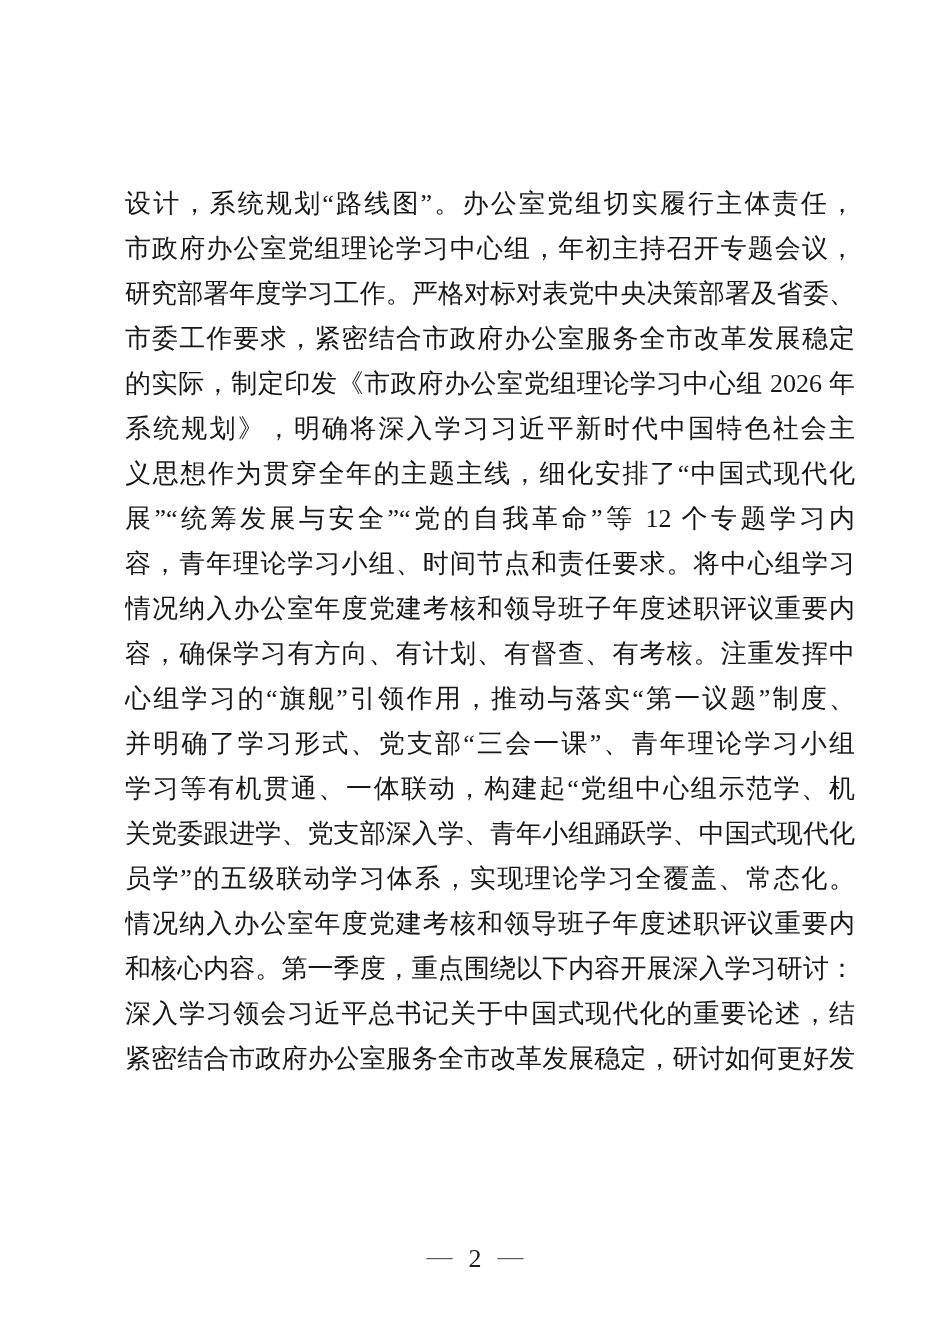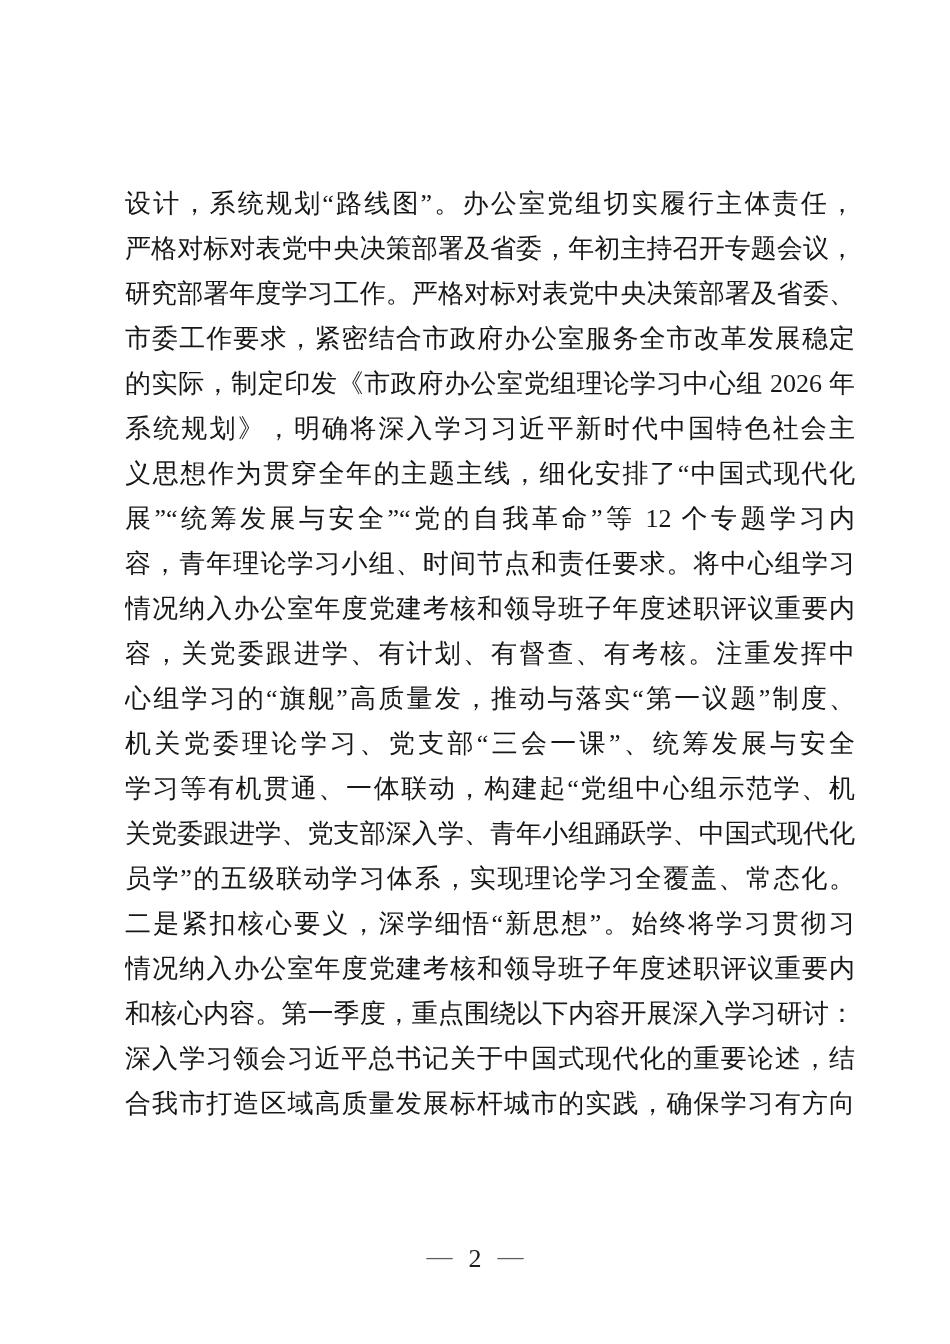--- a/index.html
+++ b/index.html
@@ -57,39 +57,38 @@
     color: #1c1c1c;
   }
 </style>
 </head>
 <body>
 
 <div class="page">
 
   <div class="doc-text">
       <div class="doc-line">设计，系统规划“路线图”。办公室党组切实履行主体责任，</div>
-      <div class="doc-line">严格对标对表党中央决策部署及省委，年初主持召开专题会议，</div>
+      <div class="doc-line">市政府办公室党组理论学习中心组，年初主持召开专题会议，</div>
       <div class="doc-line">研究部署年度学习工作。严格对标对表党中央决策部署及省委、</div>
       <div class="doc-line">市委工作要求，紧密结合市政府办公室服务全市改革发展稳定</div>
       <div class="doc-line">的实际，制定印发《市政府办公室党组理论学习中心组 2026 年</div>
       <div class="doc-line">系统规划》，明确将深入学习习近平新时代中国特色社会主</div>
       <div class="doc-line">义思想作为贯穿全年的主题主线，细化安排了“中国式现代化</div>
       <div class="doc-line">展”“统筹发展与安全”“党的自我革命”等 12 个专题学习内</div>
       <div class="doc-line">容，青年理论学习小组、时间节点和责任要求。将中心组学习</div>
       <div class="doc-line">情况纳入办公室年度党建考核和领导班子年度述职评议重要内</div>
-      <div class="doc-line">容，关党委跟进学、有计划、有督查、有考核。注重发挥中</div>
-      <div class="doc-line">心组学习的“旗舰”高质量发，推动与落实“第一议题”制度、</div>
-      <div class="doc-line">机关党委理论学习、党支部“三会一课”、统筹发展与安全</div>
+      <div class="doc-line">容，确保学习有方向、有计划、有督查、有考核。注重发挥中</div>
+      <div class="doc-line">心组学习的“旗舰”引领作用，推动与落实“第一议题”制度、</div>
+      <div class="doc-line">并明确了学习形式、党支部“三会一课”、青年理论学习小组</div>
       <div class="doc-line">学习等有机贯通、一体联动，构建起“党组中心组示范学、机</div>
       <div class="doc-line">关党委跟进学、党支部深入学、青年小组踊跃学、中国式现代化</div>
       <div class="doc-line">员学”的五级联动学习体系，实现理论学习全覆盖、常态化。</div>
-      <div class="doc-line">二是紧扣核心要义，深学细悟“新思想”。始终将学习贯彻习</div>
       <div class="doc-line">情况纳入办公室年度党建考核和领导班子年度述职评议重要内</div>
       <div class="doc-line">和核心内容。第一季度，重点围绕以下内容开展深入学习研讨：</div>
       <div class="doc-line">深入学习领会习近平总书记关于中国式现代化的重要论述，结</div>
-      <div class="doc-line">合我市打造区域高质量发展标杆城市的实践，确保学习有方向</div>
+      <div class="doc-line">紧密结合市政府办公室服务全市改革发展稳定，研讨如何更好发</div>
     </div>
 
   <div class="footer">
     <span class="dash">—</span><span class="num">2</span><span class="dash">—</span>
   </div>
 
 </div>
 
 </body></html>

